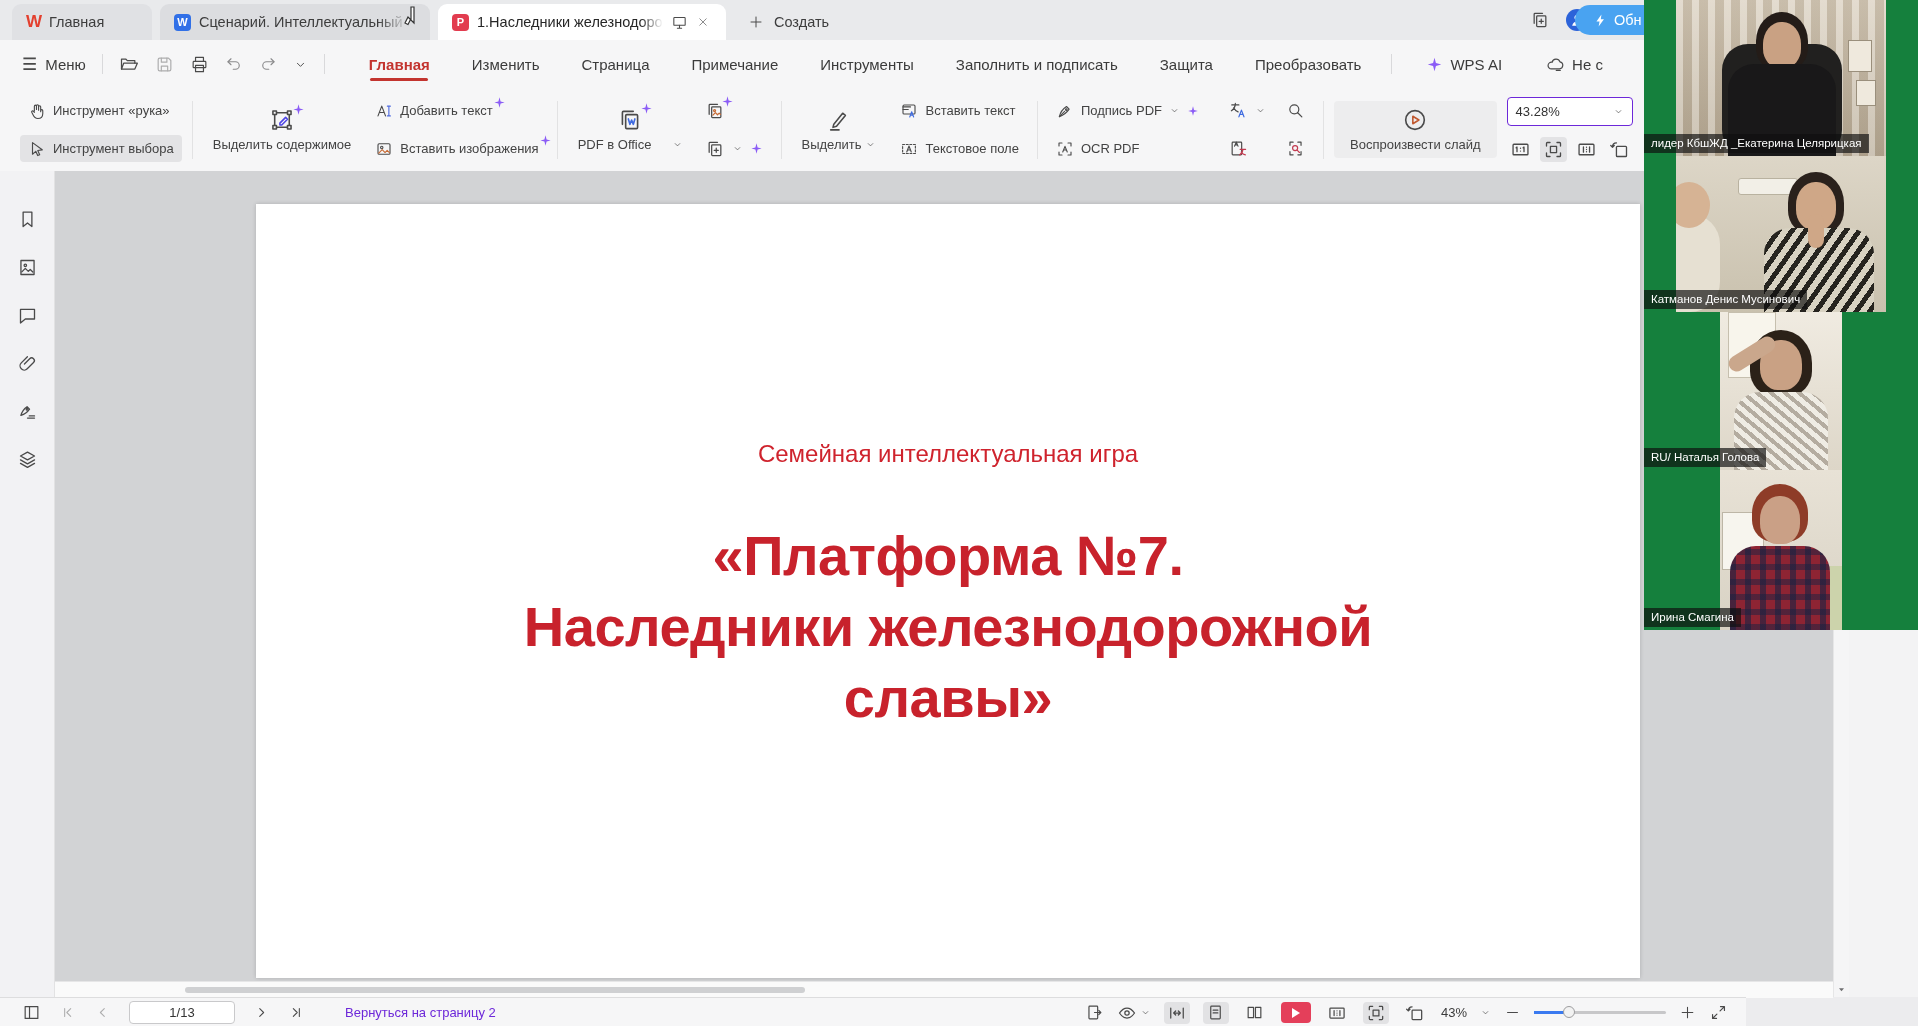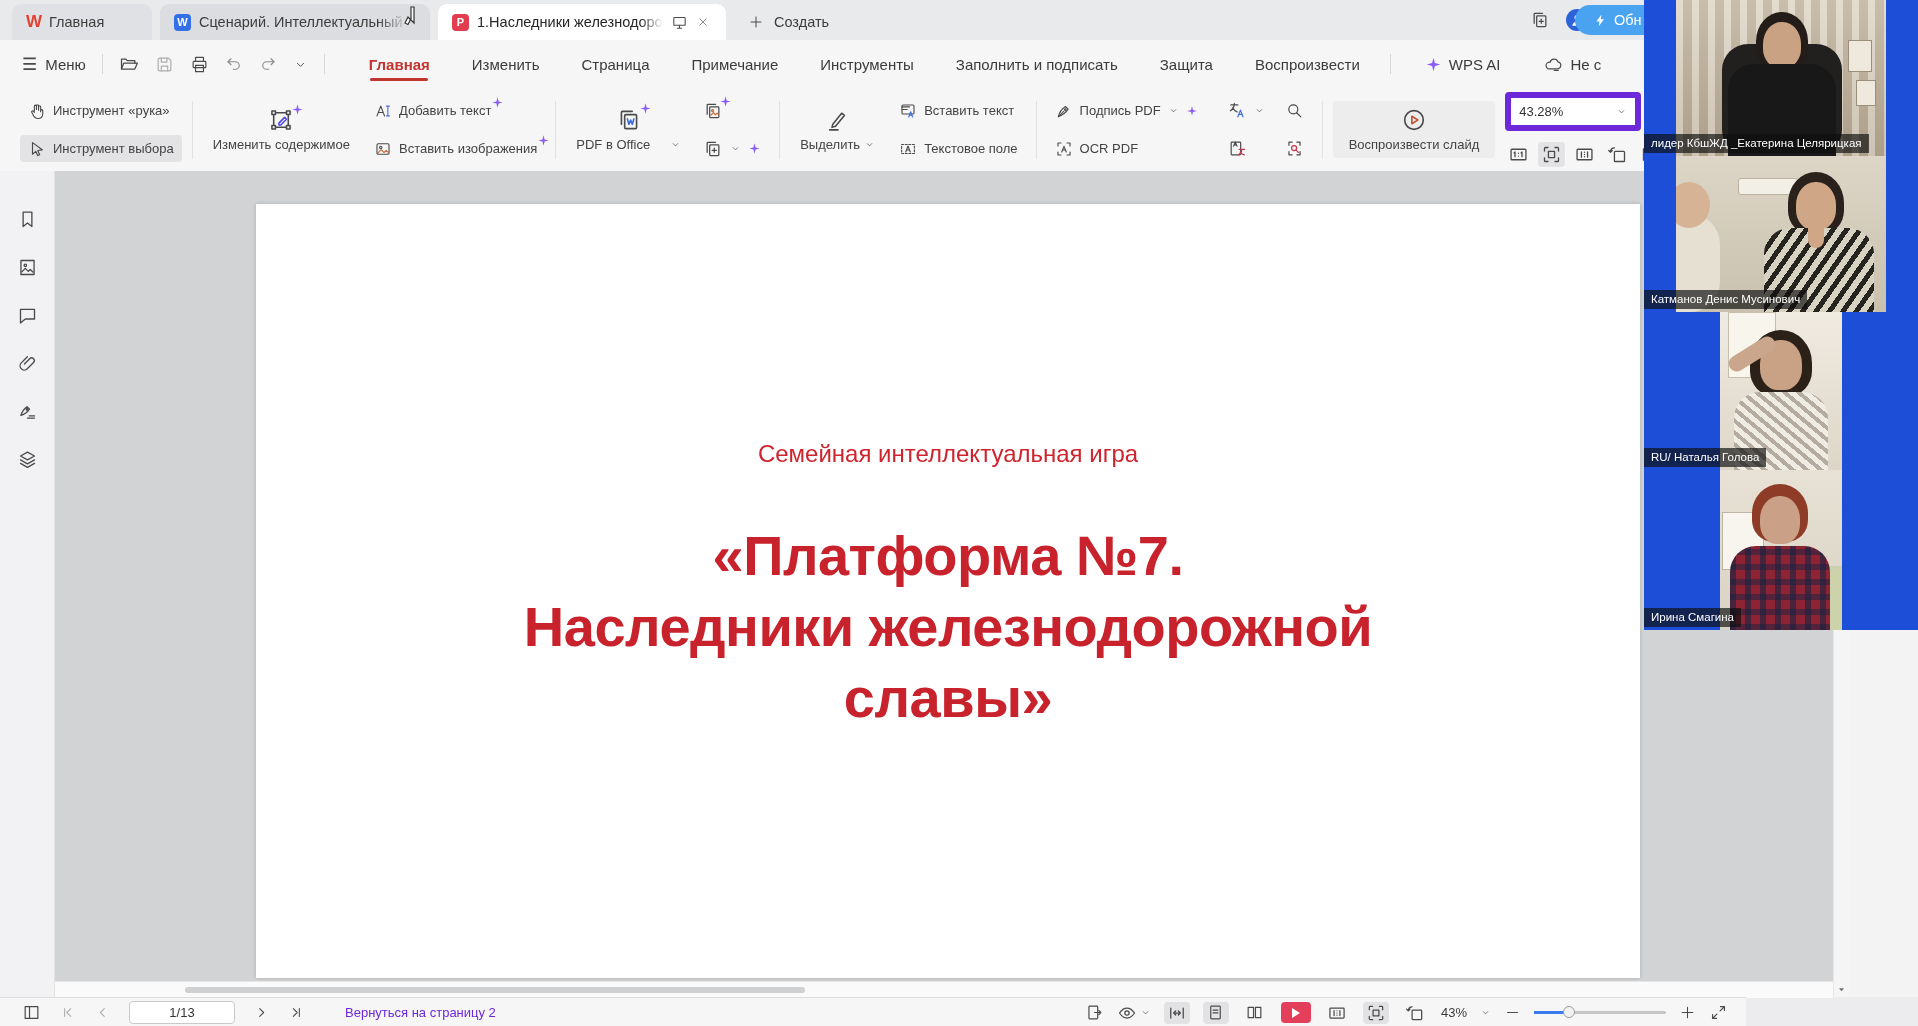--- a/index.html
+++ b/index.html
@@ -58,21 +58,21 @@
   .tb-col{display:flex;flex-direction:column;gap:11px;justify-content:center;}
   .tb-row{display:flex;align-items:center;gap:7px;height:27px;padding:0 8px;border-radius:4px;
           white-space:nowrap;}
   .tb-row.sel{background:#e3e3e5;}
   .tb-big{display:flex;flex-direction:column;align-items:center;justify-content:center;
           gap:4px;padding:4px 10px;border-radius:4px;white-space:nowrap;position:relative;}
   .sparkle{position:absolute;width:13px;height:13px;}
   .sp-rel{position:relative;display:inline-block;}
   .caret{width:11px;height:11px;}
   .play-slide-btn{background:#ededee;}
-  .zoom-combo{width:108px;height:27px;background:#fff;border:6px solid #6d28d9;
+  .zoom-combo{width:108px;height:27px;background:#fff;border:1px solid #6d28d9;
       border-radius:4px;display:flex;align-items:center;justify-content:space-between;
       padding:0 8px;font-size:13px;color:#333;text-align:center;}
   .fit-row{display:flex;align-items:center;gap:6px;}
   .fit-btn{width:27px;height:25px;display:flex;align-items:center;justify-content:center;
            border-radius:4px;}
   .fit-btn.sel{background:#e3e3e5;}
   
   .sidepanel{position:absolute;left:0;top:171px;width:55px;height:855px;background:#f2f2f4;
              border-right:1px solid #e2e2e3;display:flex;flex-direction:column;
              align-items:center;padding-top:38px;gap:27px;box-sizing:border-box;}
@@ -108,21 +108,21 @@
   .sb-play{width:30px;height:21px;border-radius:4px;background:#e43f5a;display:flex;
            align-items:center;justify-content:center;}
   .tri-r{width:0;height:0;border-left:8px solid #fff;border-top:5px solid transparent;
          border-bottom:5px solid transparent;}
   .zoom-slider{width:132px;height:3px;background:#c7c7c9;border-radius:2px;position:relative;}
   .zoom-fill{position:absolute;left:0;top:0;height:3px;width:34px;background:#3a7af0;}
   .zoom-thumb{position:absolute;left:29px;top:-5px;width:12px;height:12px;border-radius:50%;
               background:#f2f2f2;border:1px solid #9d9d9f;box-sizing:border-box;}
   .dim{opacity:.42;}
   
-  .meeting{position:absolute;left:1644px;top:0;width:274px;height:630px;background:#1d4ed8;
+  .meeting{position:absolute;left:1644px;top:0;width:274px;height:630px;background:#15803d;
            overflow:hidden;}
   .vtile{position:absolute;left:0;width:274px;overflow:hidden;}
   .vfeed{position:absolute;top:0;height:100%;overflow:hidden;}
   .vname{position:absolute;left:0;bottom:3px;background:rgba(15,15,15,.68);color:#fff;
          font-size:11.5px;padding:3px 7px 4px 7px;white-space:nowrap;z-index:5;}
   .head{position:absolute;border-radius:48% 48% 42% 42%;}
   .hair{position:absolute;border-radius:50% 50% 38% 38%;}
   .body{position:absolute;border-radius:26px 26px 0 0;}
   
   .t1{top:0;height:156px;}
@@ -467,21 +467,21 @@
     <span class="mb-sep"></span>
   </div>
   <div class="mb-tabs">
     <span class="mb-tab on">Главная</span>
     <span class="mb-tab">Изменить</span>
     <span class="mb-tab">Страница</span>
     <span class="mb-tab">Примечание</span>
     <span class="mb-tab">Инструменты</span>
     <span class="mb-tab">Заполнить и подписать</span>
     <span class="mb-tab">Защита</span>
-    <span class="mb-tab">Воспроизвести</span>
+    <span class="mb-tab">Преобразовать</span>
   </div>
   <span class="mb-sep" style="margin-left:28px"></span>
   <div class="mb-ai">
     <svg width="17" height="17" viewBox="0 0 24 24">
         <use href="#i-spark"></use>
       </svg>
     <span>WPS AI</span>
   </div>
   <div class="mb-sync">
     <svg class="ic" width="19" height="19">
@@ -510,21 +510,21 @@
 
   <div class="tb-big">
     <span class="sp-rel">
       <svg class="ic" width="25" height="25">
           <use href="#i-editbox"></use>
         </svg>
       <svg class="sparkle" style="right:-10px;top:-5px" viewBox="0 0 24 24">
           <use href="#i-spark"></use>
         </svg>
     </span>
-    <span>Изменить содержимое</span>
+    <span>Выделить содержимое</span>
   </div>
   <div class="tb-col" style="margin-left:6px">
     <div class="tb-row">
       <svg class="ic" width="18" height="18">
           <use href="#i-addtext"></use>
         </svg>
       <span class="sp-rel"><span>Добавить текст</span>
         <svg class="sparkle" style="right:-13px;top:-7px" viewBox="0 0 24 24">
             <use href="#i-spark"></use>
           </svg></span>

